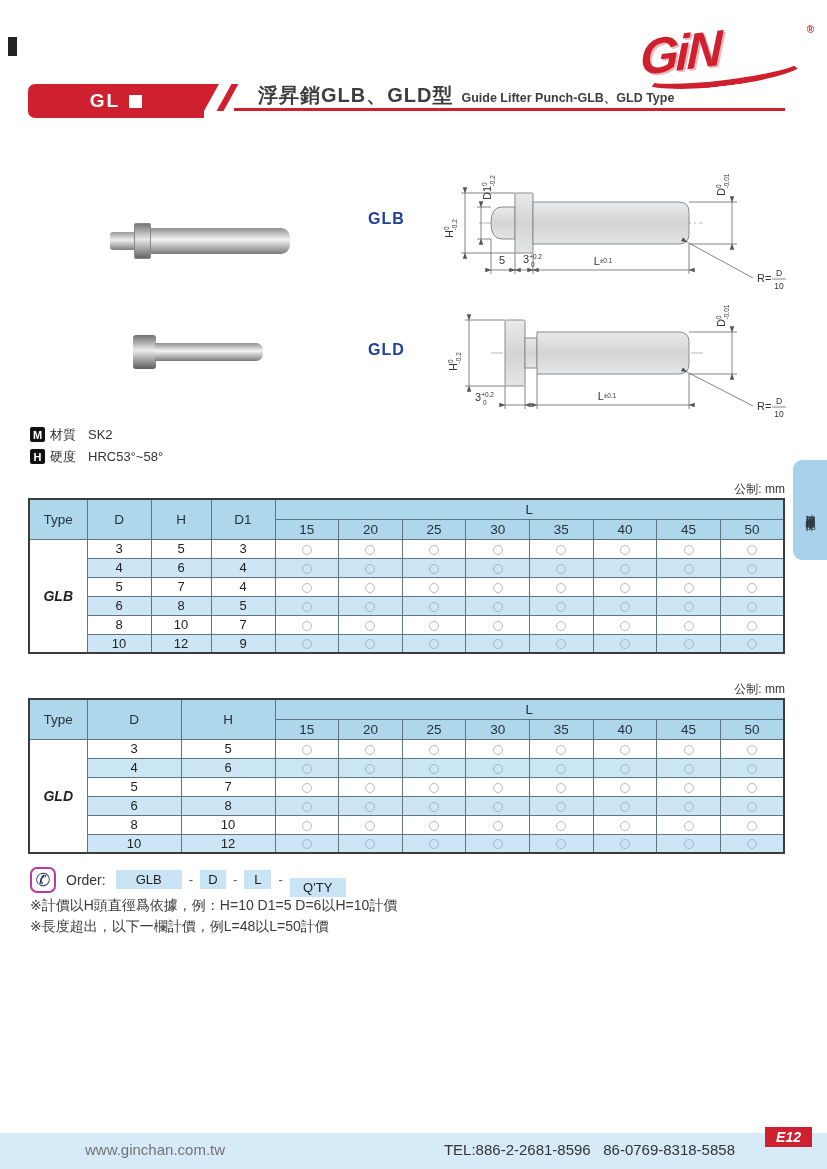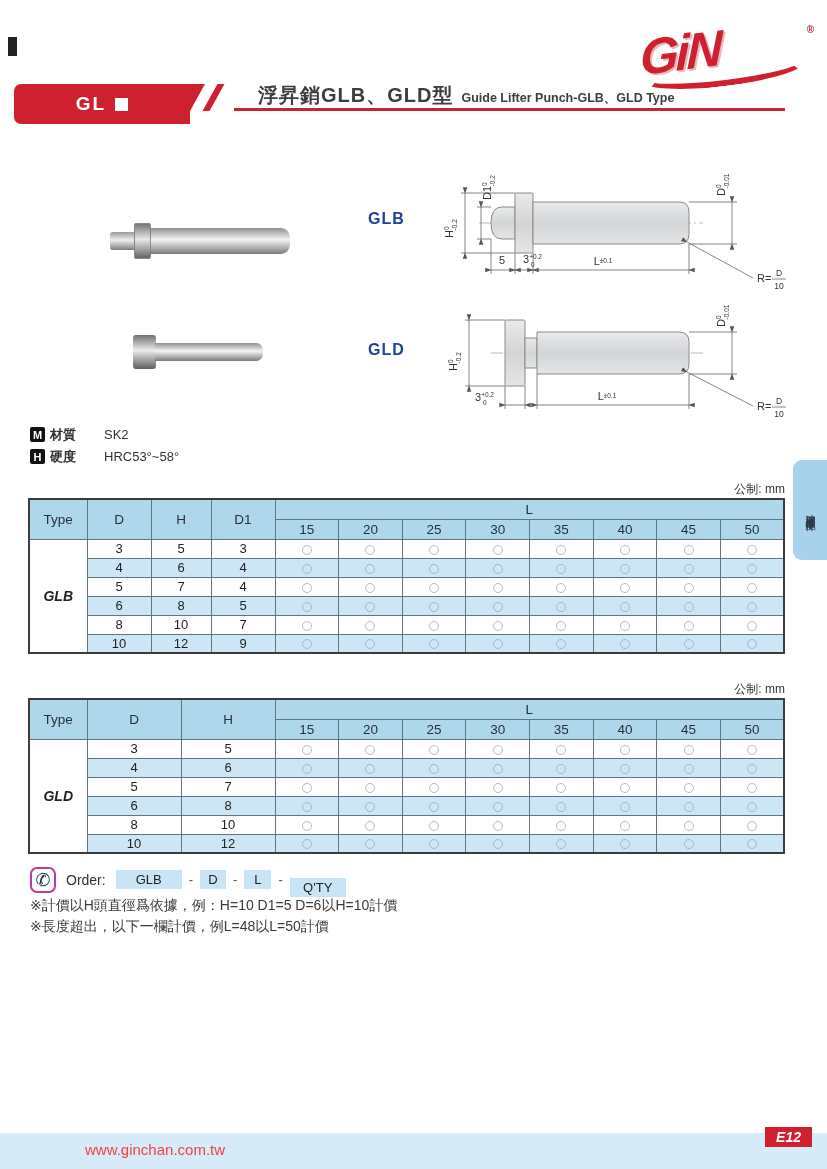--- a/index.html
+++ b/index.html
@@ -18,21 +18,21 @@
   .gin-logo{position:absolute;left:640px;top:24px;width:180px;height:66px;}
   .gin-text{display:inline-block;font-size:50px;font-weight:bold;font-style:italic;
             color:var(--accent);letter-spacing:-3px;transform:rotate(-7deg) skewX(-8deg);
             text-shadow:2px 2px 0 #e9b8b8;}
   .gin-tm{position:absolute;right:6px;top:0;font-size:10px;color:var(--accent);font-weight:bold;}
   .gin-swoosh{position:absolute;left:2px;bottom:4px;width:164px;height:30px;
               border:6px solid transparent;border-bottom:6px solid var(--accent);
               border-radius:50%;transform:rotate(-7deg);}
 
   
-  .banner{position:absolute;left:14px;top:84px;height:40px;display:flex;align-items:stretch;}
+  .banner{position:absolute;left:28px;top:84px;height:34px;display:flex;align-items:stretch;}
   .gl-chip{width:176px;background:var(--accent);border-radius:7px 0 0 7px;
            display:flex;align-items:center;justify-content:center;gap:9px;}
   .gl-code{color:#fff;font-size:19px;font-weight:bold;letter-spacing:2px;}
   .gl-square{width:13px;height:13px;background:#fff;display:inline-block;}
   .gl-slant{width:0;height:0;border-top:27px solid var(--accent);border-right:15px solid transparent;}
   .gl-stripe{width:7px;height:27px;background:var(--accent);transform:skewX(-29deg);margin-left:5px;}
   .title-wrap{position:absolute;left:258px;top:82px;display:flex;align-items:baseline;white-space:nowrap;}
   .title-zh{font-size:20px;color:#3d3d3d;font-weight:600;letter-spacing:1px;}
   .title-en{font-size:12.5px;color:#3d3d3d;font-weight:bold;margin-left:8px;}
   .red-rule{position:absolute;left:234px;top:108px;width:551px;height:3px;background:var(--accent);}
@@ -62,21 +62,21 @@
   .draw svg .cl{stroke:#a7a7a7;stroke-width:0.8;stroke-dasharray:12 3 2 3;}
   .dim{font-size:11px;fill:#333;font-family:"Liberation Sans","DejaVu Sans",sans-serif;}
   .tol{font-size:6.5px;}
   .dimsm{font-size:8.5px;fill:#333;}
 
   
   .specs{position:absolute;left:30px;top:426px;font-size:13px;color:#333;}
   .spec-row{display:flex;align-items:center;height:17px;margin-bottom:5px;}
   .spec-badge{width:15px;height:15px;background:#111;color:#fff;font-size:11px;font-weight:bold;
               display:flex;align-items:center;justify-content:center;border-radius:2px;margin-right:5px;}
-  .spec-label{margin-right:28px;font-weight:bold;}
+  .spec-label{margin-right:12px;}
 
   
   .unit-label{position:absolute;left:28px;width:757px;text-align:right;font-size:12px;color:#333;}
   .u1{top:481px;} .u2{top:681px;}
   .tbl{position:absolute;left:28px;width:757px;}
   .t1{top:498px;} .t2{top:698px;}
   .spec-table{border-collapse:collapse;table-layout:fixed;width:100%;border:2px solid #3c3c3c;}
   .spec-table th,.spec-table td{border:1px solid #5f7682;text-align:center;padding:0;}
   .spec-table thead th{background:var(--tableHeader);font-weight:normal;font-size:13.5px;height:20px;color:#26323a;}
   .spec-table tbody td{height:19px;font-size:13px;color:#222;background:#fff;}
@@ -96,21 +96,21 @@
 
   .notes{position:absolute;left:30px;top:895px;font-size:14px;color:#3a3a3a;line-height:21px;}
 
   
   .side-tab{position:absolute;right:0;top:460px;width:34px;height:100px;background:#a8d2ec;
             border-radius:9px 0 0 9px;display:flex;align-items:center;justify-content:center;}
   .side-tab span{writing-mode:vertical-rl;text-orientation:upright;font-size:10px;color:#2c3a44;letter-spacing:1px;}
 
   
   .footer-band{position:absolute;left:0;top:1133px;width:827px;height:36px;background:var(--footerBand);}
-  .footer-web{position:absolute;left:85px;top:1141px;font-size:15px;color:#ef4444;text-decoration:none;}
+  .footer-web{position:absolute;left:85px;top:1141px;font-size:15px;color:#737373;text-decoration:none;}
   .footer-tel{position:absolute;right:92px;top:1141px;font-size:15px;color:#333;white-space:pre;text-decoration:none;}
   .page-badge{position:absolute;right:15px;top:1127px;background:var(--accent);color:#fff;
               font-size:14px;font-weight:bold;padding:2px 11px;font-style:italic;}
 </style>
 </head>
 <body>
 
 <div class="page">
 
   <div class="print-mark"></div>
@@ -502,15 +502,16 @@
     <div>※計價以H頭直徑爲依據，例：H=10 D1=5 D=6以H=10計價</div>
     <div>※長度超出，以下一欄計價，例L=48以L=50計價</div>
   </div>
 
   <div class="side-tab">
     <span>冲壓模用標準零配件</span>
   </div>
 
   <div class="footer-band"></div>
   <a class="footer-web" href="#">www.ginchan.com.tw</a>
+  <a class="footer-tel" href="#">TEL:886-2-2681-8596   86-0769-8318-5858</a>
   <div class="page-badge">E12</div>
 
 </div>
 
 </body></html>

